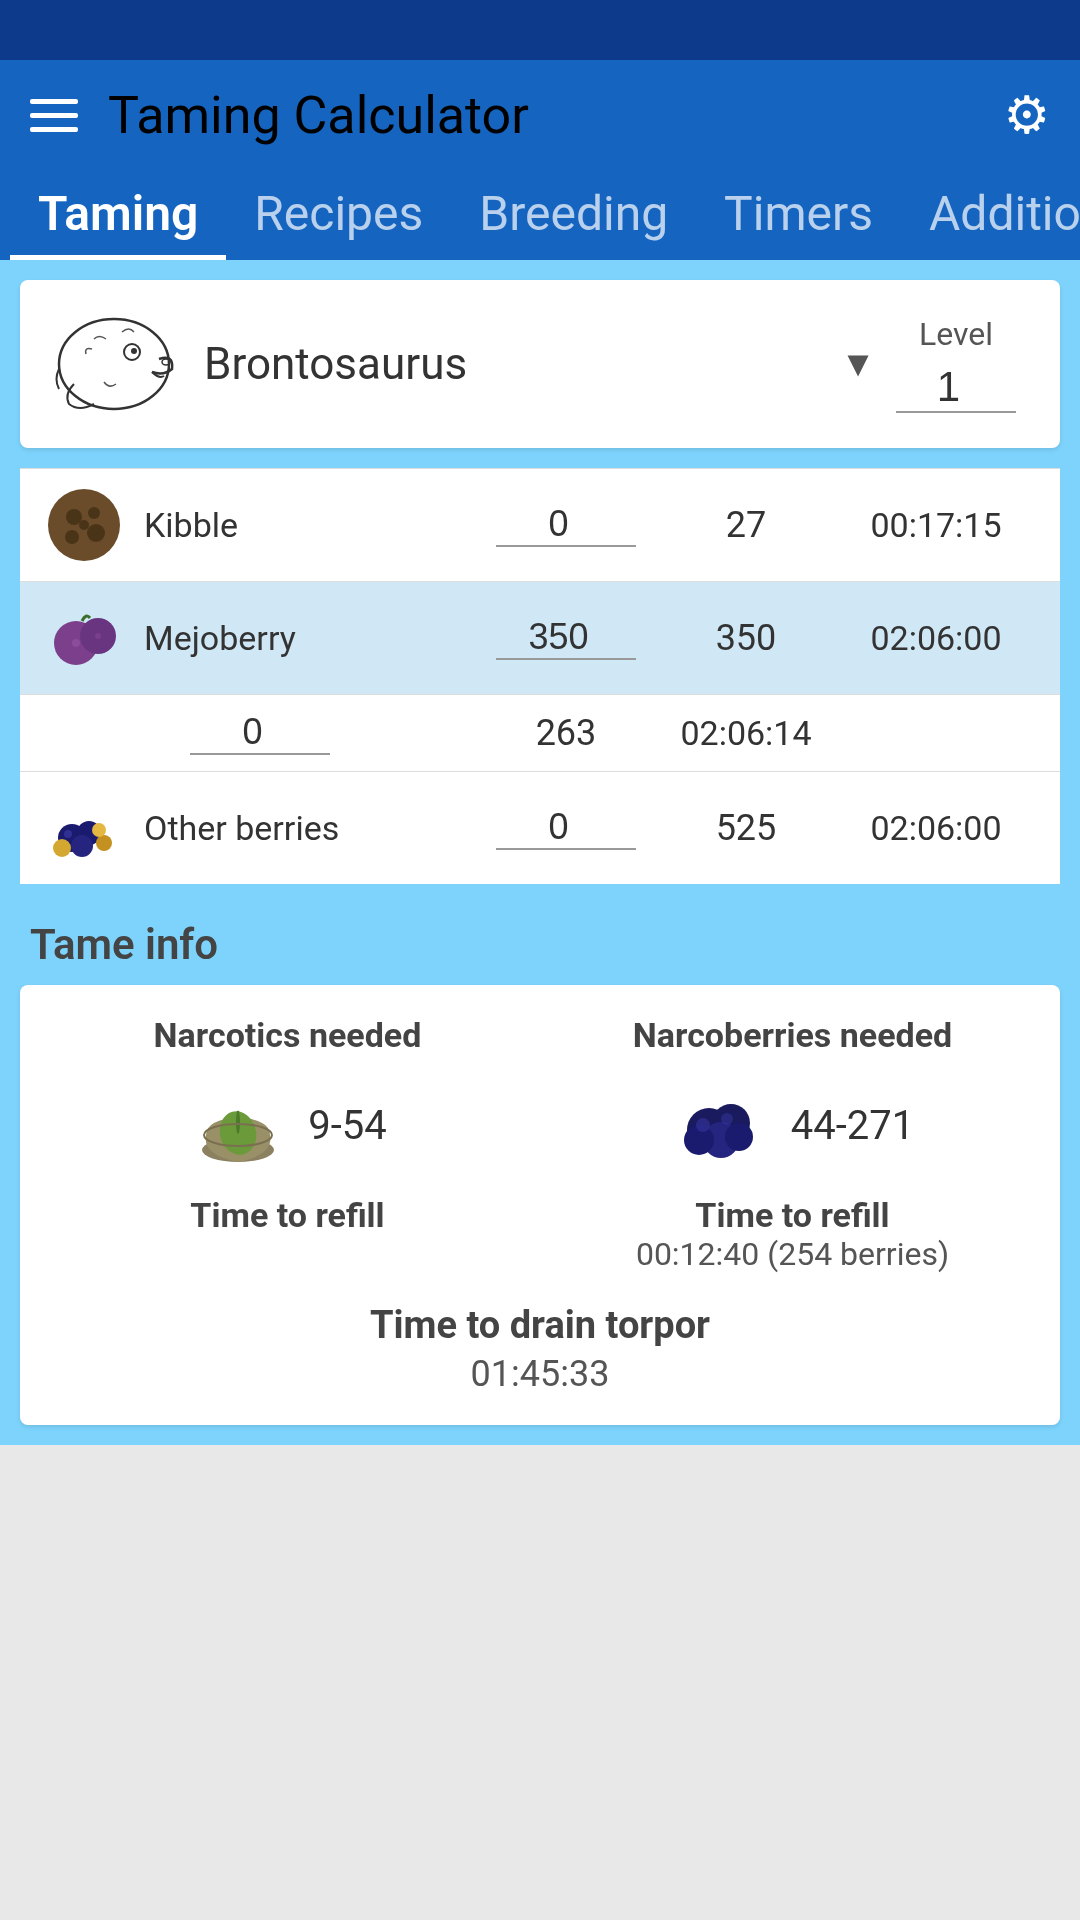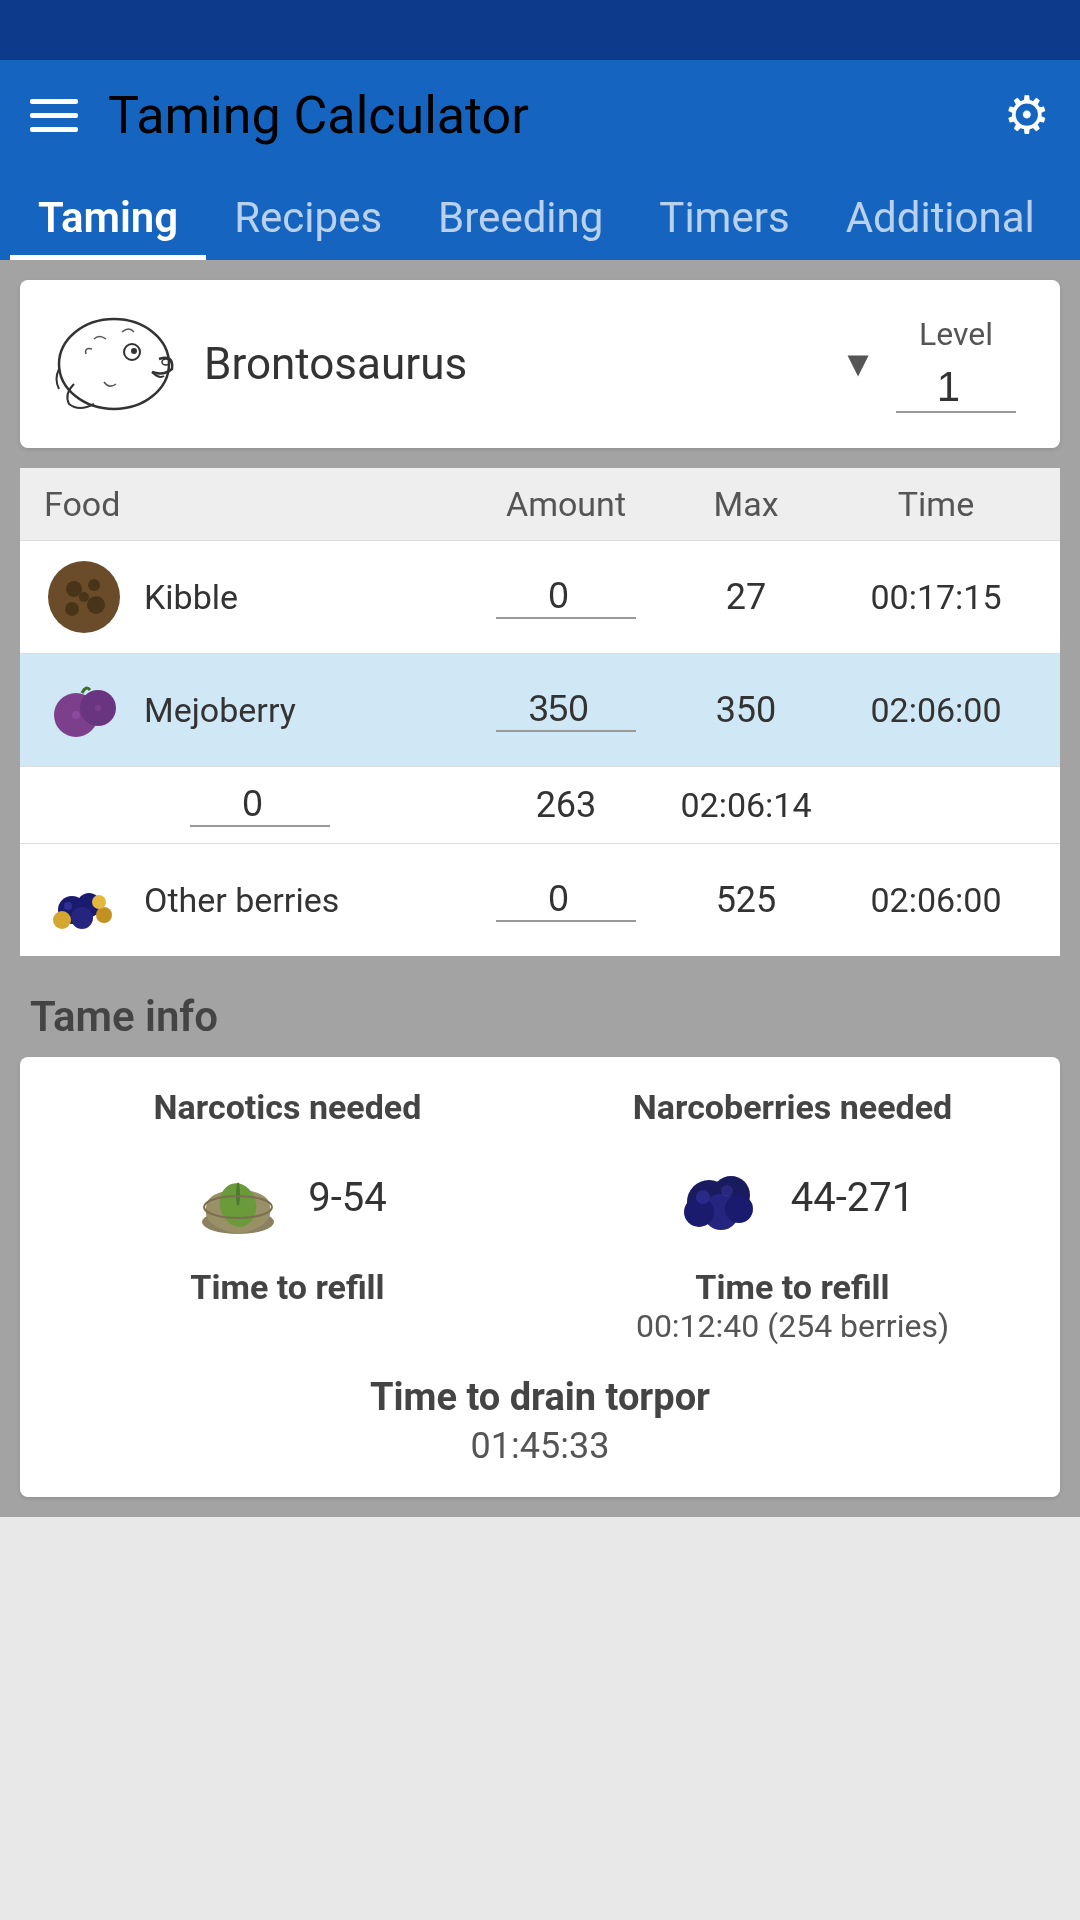--- a/index.html
+++ b/index.html
@@ -57,21 +57,21 @@
     .tab-bar {
       background: #1565c0;
       display: flex;
       align-items: flex-end;
       height: 90px;
       padding: 0 10px;
     }
     .tab-item {
       padding: 18px 28px;
       color: rgba(255,255,255,0.7);
-      font-size: 42px;
+      font-size: 48px;
       cursor: pointer;
       position: relative;
       white-space: nowrap;
     }
     .tab-item.active {
       color: white;
       font-weight: 600;
     }
     .tab-item.active::after {
       content: '';
@@ -79,21 +79,21 @@
       bottom: 0;
       left: 0;
       right: 0;
       height: 5px;
       background: white;
     }
 
     
     .main-content {
       padding: 20px;
-      background: #a3a3a3;
+      background: #7dd3fc;
     }
 
     
     .creature-card {
       background: white;
       border-radius: 8px;
       padding: 24px;
       display: flex;
       align-items: center;
       margin-bottom: 20px;
@@ -350,26 +350,20 @@
       <span class="dropdown-arrow">▼</span>
     </div>
 
     <div class="level-section">
       <span class="level-label">Level</span>
       <input class="level-input" type="number" value="1" style="">
     </div>
   </div>
 
   <div class="food-table">
-    <div class="food-header">
-      <span>Food</span>
-      <span>Amount</span>
-      <span>Max</span>
-      <span>Time</span>
-    </div>
 
     <div class="food-row">
       <div class="food-name-cell">
         <div class="food-icon">
           <svg viewBox="0 0 80 80" xmlns="http://www.w3.org/2000/svg" width="80" height="80">
             <circle cx="40" cy="40" r="36" fill="#6B4C2A"></circle>
             <circle cx="30" cy="32" r="8" fill="#4a3418"></circle>
             <circle cx="50" cy="28" r="6" fill="#4a3418"></circle>
             <circle cx="52" cy="48" r="9" fill="#4a3418"></circle>
             <circle cx="28" cy="52" r="7" fill="#4a3418"></circle>

